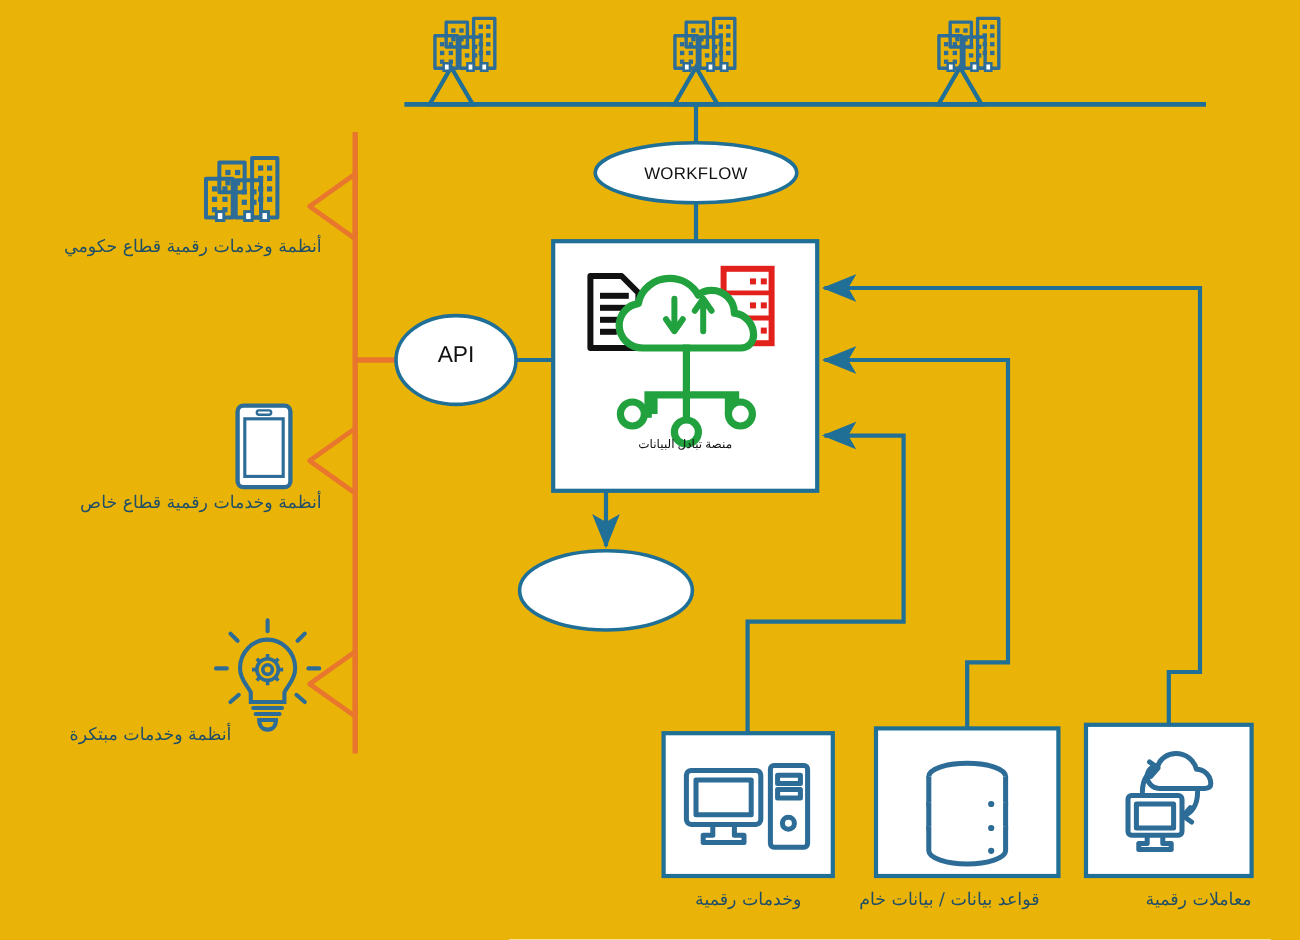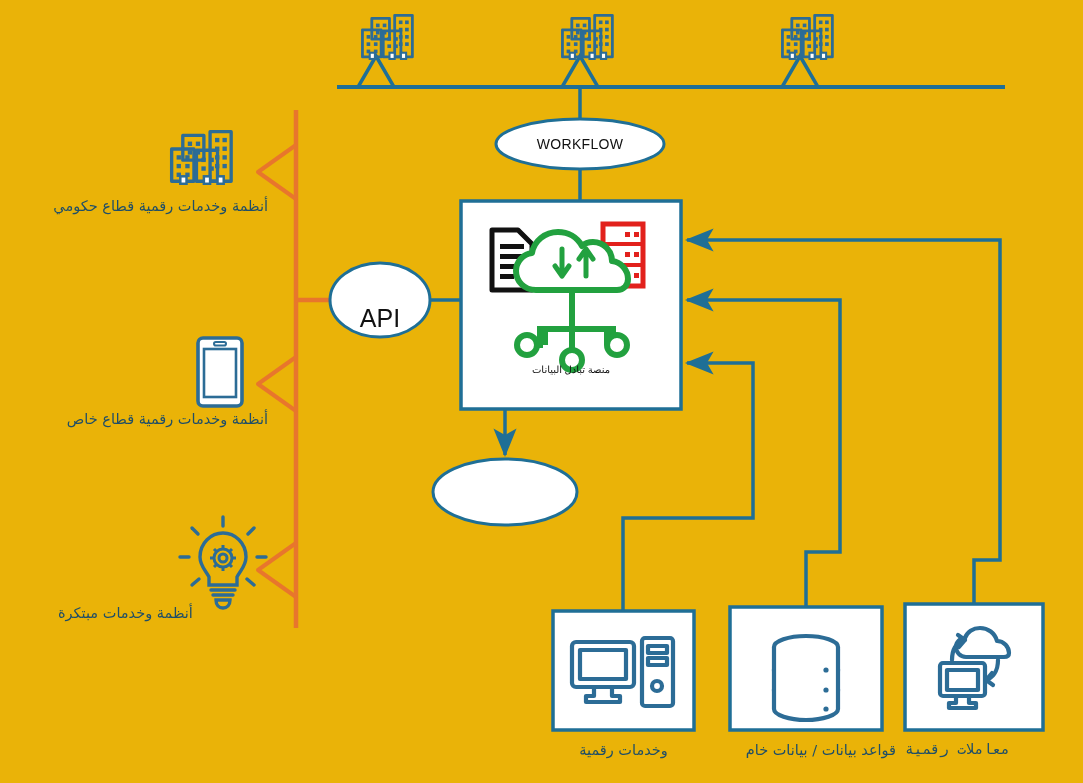--- a/index.html
+++ b/index.html
@@ -47,22 +47,21 @@
     text-align: center;
   }
   #workflow-label {
     font-size: 14px;
     letter-spacing: 0.3px;
   }
   #reports-label {
     font-size: 25px;
   }
   #api-label {
-    font-size: 25px;
-    margin-top: 18px;
+    font-size: 19px;
   }
   #platform-label {
     color: #111111;
     font-family: Liberation Serif, serif;
     font-size: 10px;
     direction: rtl;
   }
 </style>
 </head>
 <body>
@@ -390,17 +389,17 @@
   <div class="node-text" id="platform-label" style="left:471px; top:364px; width:200px;">منصة تبادل البيانات</div>
 
   <div class="lbl lbl-ar" style="left:18px; top:198px; width:250px; text-align:right;">أنظمة وخدمات رقمية قطاع حكومي</div>
 
   <div class="lbl lbl-ar" style="left:28px; top:411px; width:240px; text-align:right;">أنظمة وخدمات رقمية قطاع خاص</div>
 
   <div class="lbl lbl-ar" style="left:58px; top:605px; width:210px; text-align:left;">أنظمة وخدمات مبتكرة</div>
 
   <div class="lbl lbl-ar" style="left:553px; top:742px; width:141px; text-align:center;">وخدمات رقمية</div>
 
-  <div class="lbl lbl-ar" style="left:716px; top:742px; width:180px; text-align:right;">قواعد بيانات / بيانات خام</div>
-
-  <div class="lbl lbl-ar" style="left:905px; top:742px; width:138px; text-align:left;font-family:Liberation Mono, monospace;">معاملات رقمية</div>
+  <div class="lbl lbl-ar" style="left:716px; top:742px; width:180px; text-align:left;">قواعد بيانات / بيانات خام</div>
+
+  <div class="lbl lbl-ar" style="left:905px; top:742px; width:138px; text-align:right;">معاملات رقمية</div>
 
 </div>
 
 </body></html>

